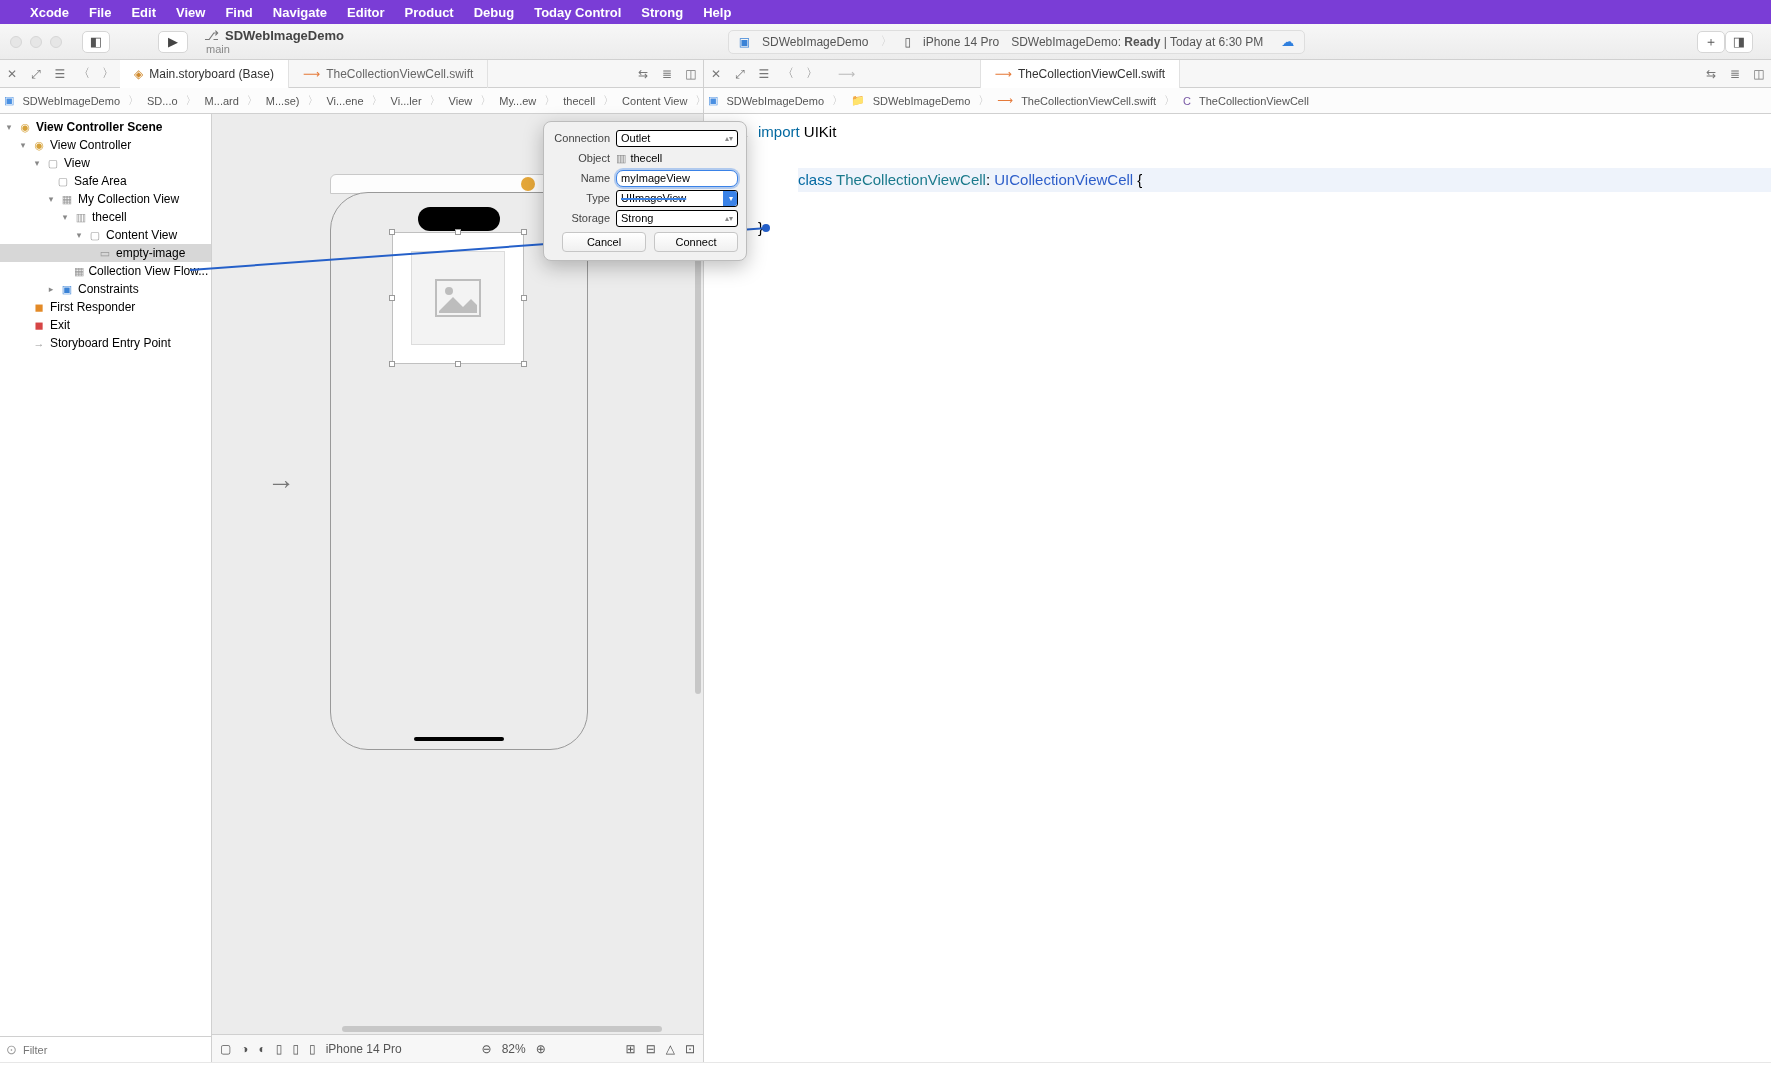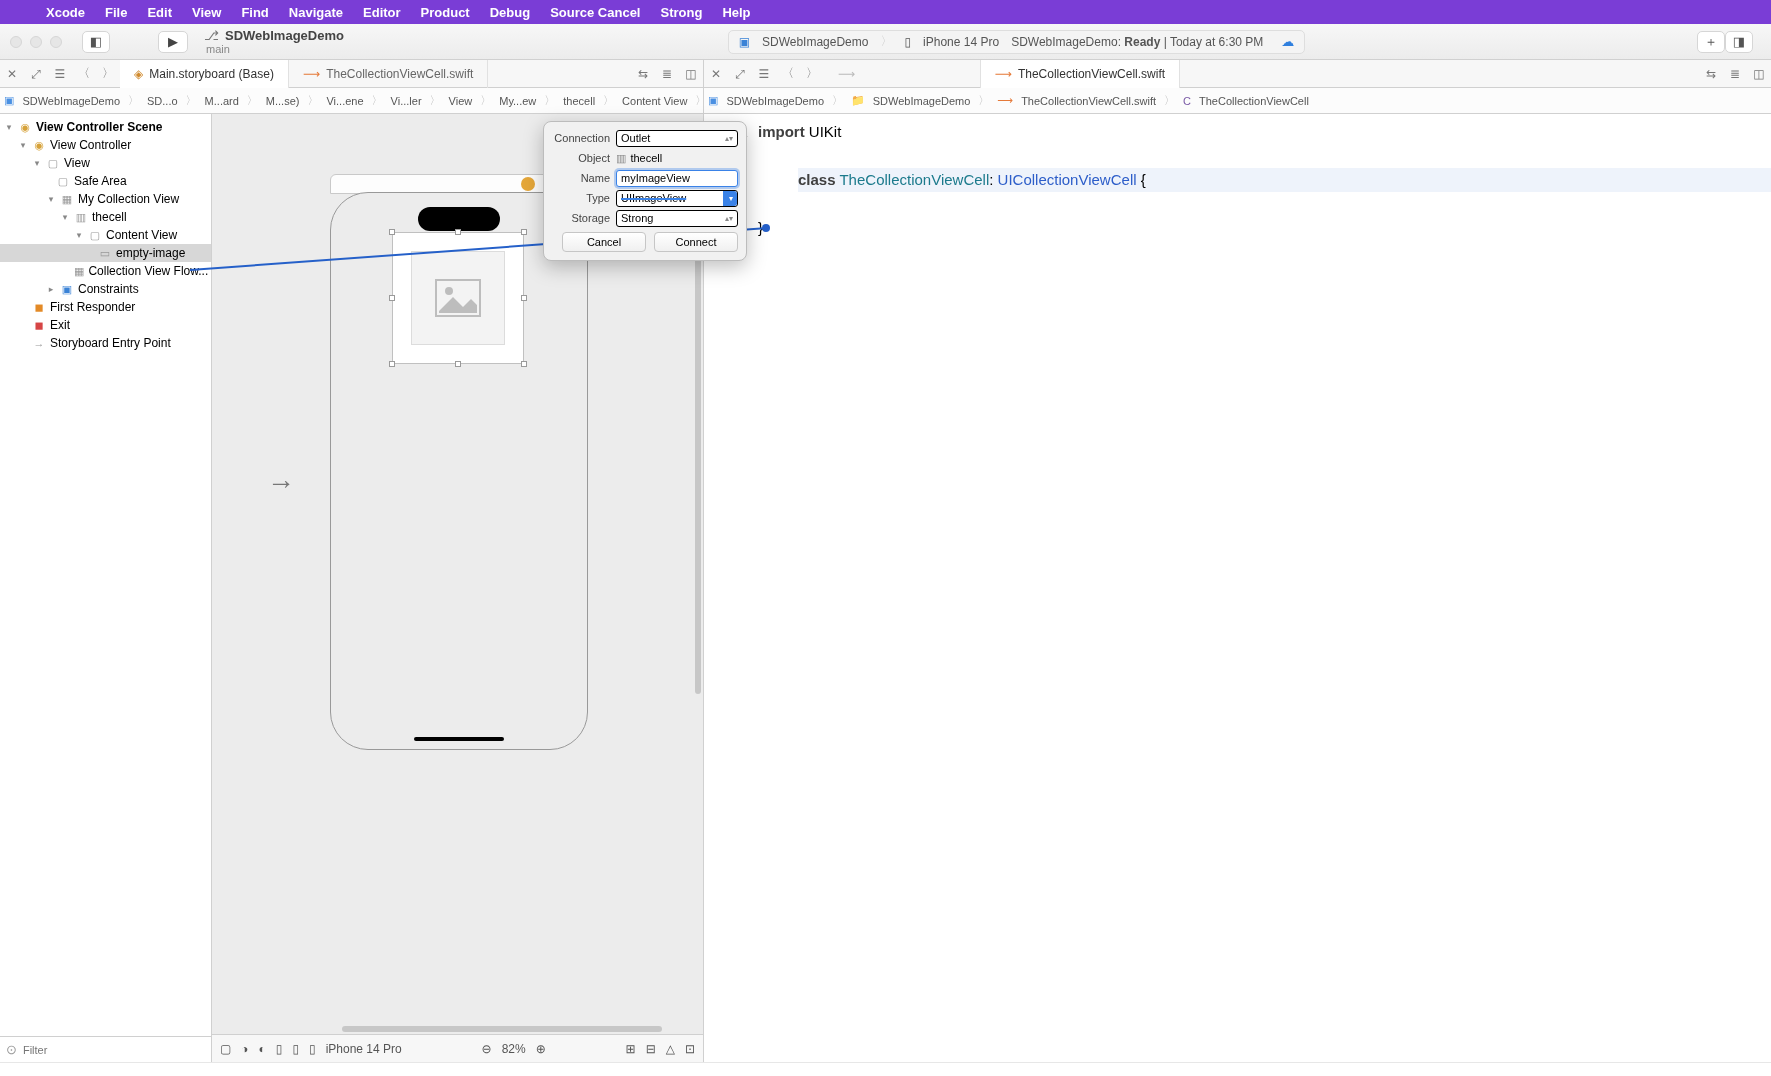--- a/index.html
+++ b/index.html
@@ -1,19 +1,19 @@
 <!DOCTYPE html>
 <html><head>
 <meta charset="utf-8">
 <style>
 * { margin: 0; padding: 0; box-sizing: border-box; font-family: -apple-system, BlinkMacSystemFont, "Helvetica Neue", sans-serif; }
 body { width: 1771px; height: 1076px; background: #fff; overflow: hidden; font-size: 13px; }
 
 
-.menubar { height: 24px; background: #7a3dd6; display: flex; align-items: center; padding: 0 26px; color: #fff; font-size: 13px; gap: 20px; }
+.menubar { height: 24px; background: #7a3dd6; display: flex; align-items: center; padding: 0 10px; color: #fff; font-size: 13px; gap: 20px; }
 .menubar .apple { font-size: 15px; }
 .menubar span { cursor: default; font-weight: bold; }
 .menubar .app-name { font-weight: 600; }
 
 
 .toolbar { height: 36px; background: linear-gradient(#f7f7f7,#ececec); border-bottom: 1px solid #d0d0d0; display: flex; align-items: center; padding: 0 10px; }
 .traffic { display: flex; gap: 8px; margin-right: 20px; }
 .traffic i { width: 12px; height: 12px; border-radius: 50%; background: #e6e6e6; border: 1px solid #d6d6d6; }
 .tb-btn { width: 28px; height: 22px; border: 1px solid #d6d6d6; border-radius: 5px; display: flex; align-items: center; justify-content: center; margin-right: 8px; color: #555; background: #fff; }
 .run-btn { width: 30px; color: #444; }
@@ -81,32 +81,32 @@
 .entry-arrow { position:absolute; left:55px; top:350px; font-size:28px; color:#777; }
 .scrollbar-v { position:absolute; right:2px; top:90px; width:6px; height:490px; background:#c7c7c7; border-radius:3px; }
 .scrollbar-h { position:absolute; bottom:30px; left:130px; height:6px; width:320px; background:#c7c7c7; border-radius:3px; }
 
 
 .right-pane { flex: 1; display: flex; flex-direction: column; }
 .right-pane .jumpbar { }
 .code-body { flex: 1; display: flex; font-family: "SF Mono", Menlo, monospace; font-size: 15px; line-height: 24px; }
 .gutter { width: 54px; text-align: right; padding-right: 10px; color: #b8b8b8; padding-top:6px;}
 .code-text { flex: 1; padding-top:6px; white-space: pre; }
-.kw-red { color: #404040; font-weight: 700; }
+.kw-red { color: #0369a1; font-weight: 400; }
 .type-blue { color: #2c5dc9; }
 .type-teal { color: #1b7a8c; }
 .active-line { background: #eef3fb; display:block; width:100%;margin-left:40px; }
 
 
 .popover { position: absolute; left: 543px; top: 121px; width: 204px; background: #f1f1f1; border: 1px solid #bcbcbc; border-radius: 8px; box-shadow: 0 6px 20px rgba(0,0,0,.25); z-index: 50; padding: 6px 8px 8px; font-size: 11px; }
 .pop-row { display: flex; align-items: center; height: 20px; gap: 6px; }
 .pop-row label { width: 58px; text-align: right; color: #444; }
 .pop-select { flex: 1; height: 17px; background: #fff; border: 1px solid #000000; border-radius: 3px; padding: 0 4px; font-size: 11px; display:flex; align-items:center; justify-content:space-between;}
 .pop-select .arrows{ font-size:8px; color:#888;}
-.pop-select.blue-border { border-color: #3a82e7; box-shadow: 0 0 0 2px rgba(58,130,231,.35); }
+.pop-select.blue-border { border-color: #3a82e7; box-shadow: 0 0 0 2px rgba(58,130,231,.35); border-radius: 7px; }
 .pop-select.highlight-right { position:relative; }
 .pop-select.highlight-right::after { content:''; position:absolute; right:0; top:0; bottom:0; width:14px; background:#3a82e7; border-radius:0 3px 3px 0; }
 .pop-select.highlight-right .arrows{ color:#fff; z-index:1;}
 .pop-select.input-style input { border:none; outline:none; width:100%; font-size:11px; background:transparent;}
 .pop-static { flex:1; display:flex; align-items:center; gap:4px; }
 .pop-buttons { display: flex; gap: 8px; margin-top: 4px; justify-content: space-between; margin-left: 10px; }
 .pop-btn { flex:1; height: 20px; border: 1px solid #c6c6c6; border-radius: 4px; background: linear-gradient(#fff,#f0f0f0); font-size: 11px; }
 .strike { text-decoration: line-through #3a82e7 2px; }
 
 
@@ -122,21 +122,21 @@
   <span class="apple"></span>
   <span class="app-name">Xcode</span>
   <span>File</span>
   <span>Edit</span>
   <span>View</span>
   <span>Find</span>
   <span>Navigate</span>
   <span>Editor</span>
   <span>Product</span>
   <span>Debug</span>
-  <span>Source Cancel</span>
+  <span>Today Control</span>
   <span>Strong</span>
   <span>Help</span>
 </div>
 
 <div class="toolbar">
   <div class="traffic">
     <i></i>
     <i></i>
     <i></i>
   </div>

